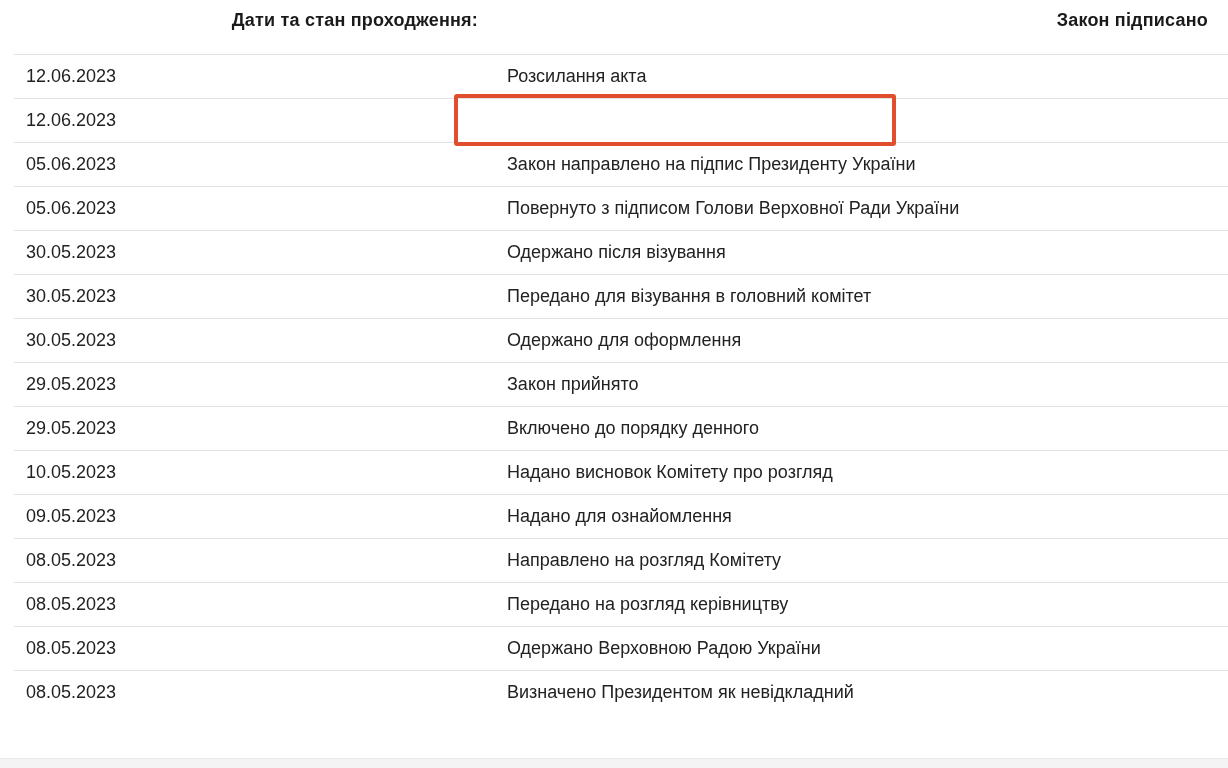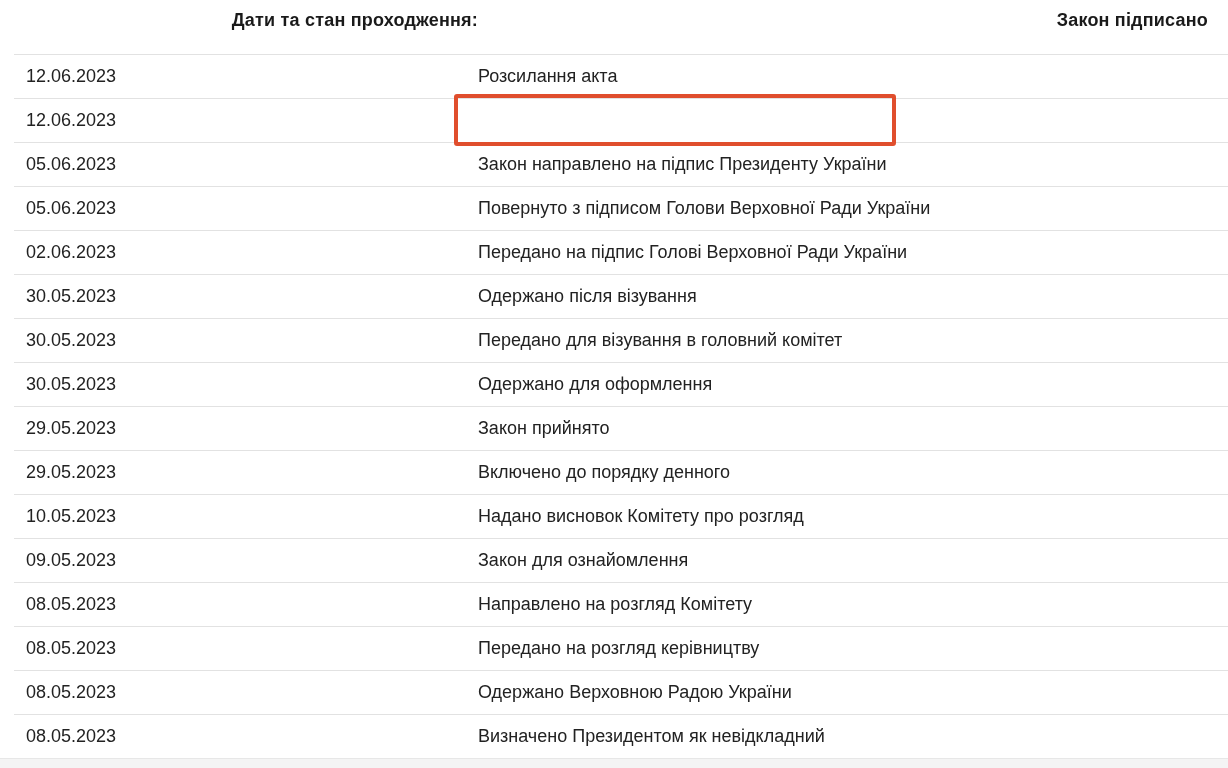--- a/index.html
+++ b/index.html
@@ -40,20 +40,21 @@
   }
   .col-status {
     flex: 1 1 auto;
     padding-right: 20px;
   }
   .row {
     position: relative;
     display: flex;
     height: 44px;
     align-items: center;
+    gap: 29px;
   }
   .row::before {
     content: "";
     position: absolute;
     left: 14px;
     right: 0;
     top: 0;
     height: 1px;
     background: #e2e2e2;
   }
@@ -100,24 +101,20 @@
       </div>
       <div class="row">
         <div class="cell col-date">05.06.2023</div>
         <div class="cell col-status">Закон направлено на підпис Президенту України</div>
       </div>
       <div class="row">
         <div class="cell col-date">05.06.2023</div>
         <div class="cell col-status">Повернуто з підписом Голови Верховної Ради України</div>
       </div>
       <div class="row">
-        <div class="cell col-date">02.06.2023</div>
-        <div class="cell col-status">Передано на підпис Голові Верховної Ради України</div>
-      </div>
-      <div class="row">
         <div class="cell col-date">30.05.2023</div>
         <div class="cell col-status">Одержано після візування</div>
       </div>
       <div class="row">
         <div class="cell col-date">30.05.2023</div>
         <div class="cell col-status">Передано для візування в головний комітет</div>
       </div>
       <div class="row">
         <div class="cell col-date">30.05.2023</div>
         <div class="cell col-status">Одержано для оформлення</div>
@@ -129,21 +126,21 @@
       <div class="row">
         <div class="cell col-date">29.05.2023</div>
         <div class="cell col-status">Включено до порядку денного</div>
       </div>
       <div class="row">
         <div class="cell col-date">10.05.2023</div>
         <div class="cell col-status">Надано висновок Комітету про розгляд</div>
       </div>
       <div class="row">
         <div class="cell col-date">09.05.2023</div>
-        <div class="cell col-status">Закон для ознайомлення</div>
+        <div class="cell col-status">Надано для ознайомлення</div>
       </div>
       <div class="row">
         <div class="cell col-date">08.05.2023</div>
         <div class="cell col-status">Направлено на розгляд Комітету</div>
       </div>
       <div class="row">
         <div class="cell col-date">08.05.2023</div>
         <div class="cell col-status">Передано на розгляд керівництву</div>
       </div>
       <div class="row">

